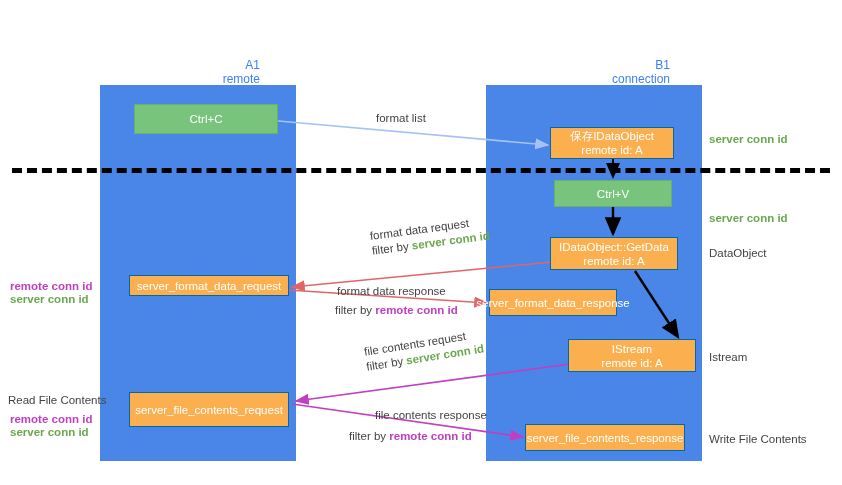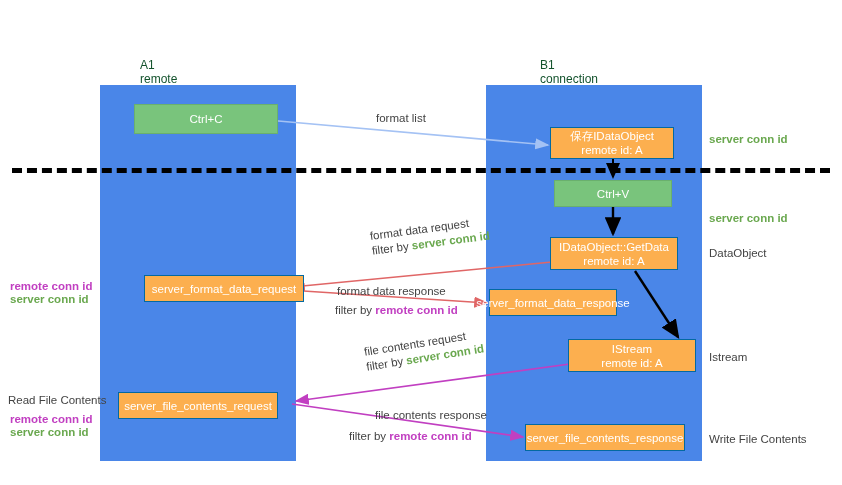--- a/index.html
+++ b/index.html
@@ -22,23 +22,23 @@
     width: 842px;
     text-align: center;
     font-size: 15px;
     color: #434343;
     line-height: 20px;
   }
   .title div { white-space: pre; }
 
   .col-header {
     position: absolute;
-    text-align: left;
+    text-align: right;
     font-size: 12px;
-    color: #14532d;
+    color: #3b82f6;
     line-height: 14px;
   }
   .col-header .l2 { display: block; }
 
   .lane {
     position: absolute;
     background: #4a86e8;
   }
 
   .box {
@@ -166,29 +166,29 @@
   <div class="box orange" style="left:550px; top:237px; width:128px; height:33px;">
     <span>IDataObject::GetData</span>
     <span class="l2">remote id: A</span>
   </div>
 
   <div class="box orange" style="left:568px; top:339px; width:128px; height:33px;">
     <span>IStream</span>
     <span class="l2">remote id: A</span>
   </div>
 
-  <div class="box orange" style="left:144px; top:275px; width:160px; height:27px;">
+  <div class="box orange" style="left:129px; top:275px; width:160px; height:21px;">
     <span>server_format_data_request</span>
   </div>
 
   <div class="box orange" style="left:489px; top:289px; width:128px; height:27px;">
     <span>server_format_data_response</span>
   </div>
 
-  <div class="box orange" style="left:118px; top:392px; width:160px; height:27px;">
+  <div class="box orange" style="left:129px; top:392px; width:160px; height:35px;">
     <span>server_file_contents_request</span>
   </div>
 
   <div class="box orange" style="left:525px; top:424px; width:160px; height:27px;">
     <span>server_file_contents_response</span>
   </div>
 
   <div class="edge-label" style="left:376px; top:111px;">
     <span>format list</span>
   </div>

